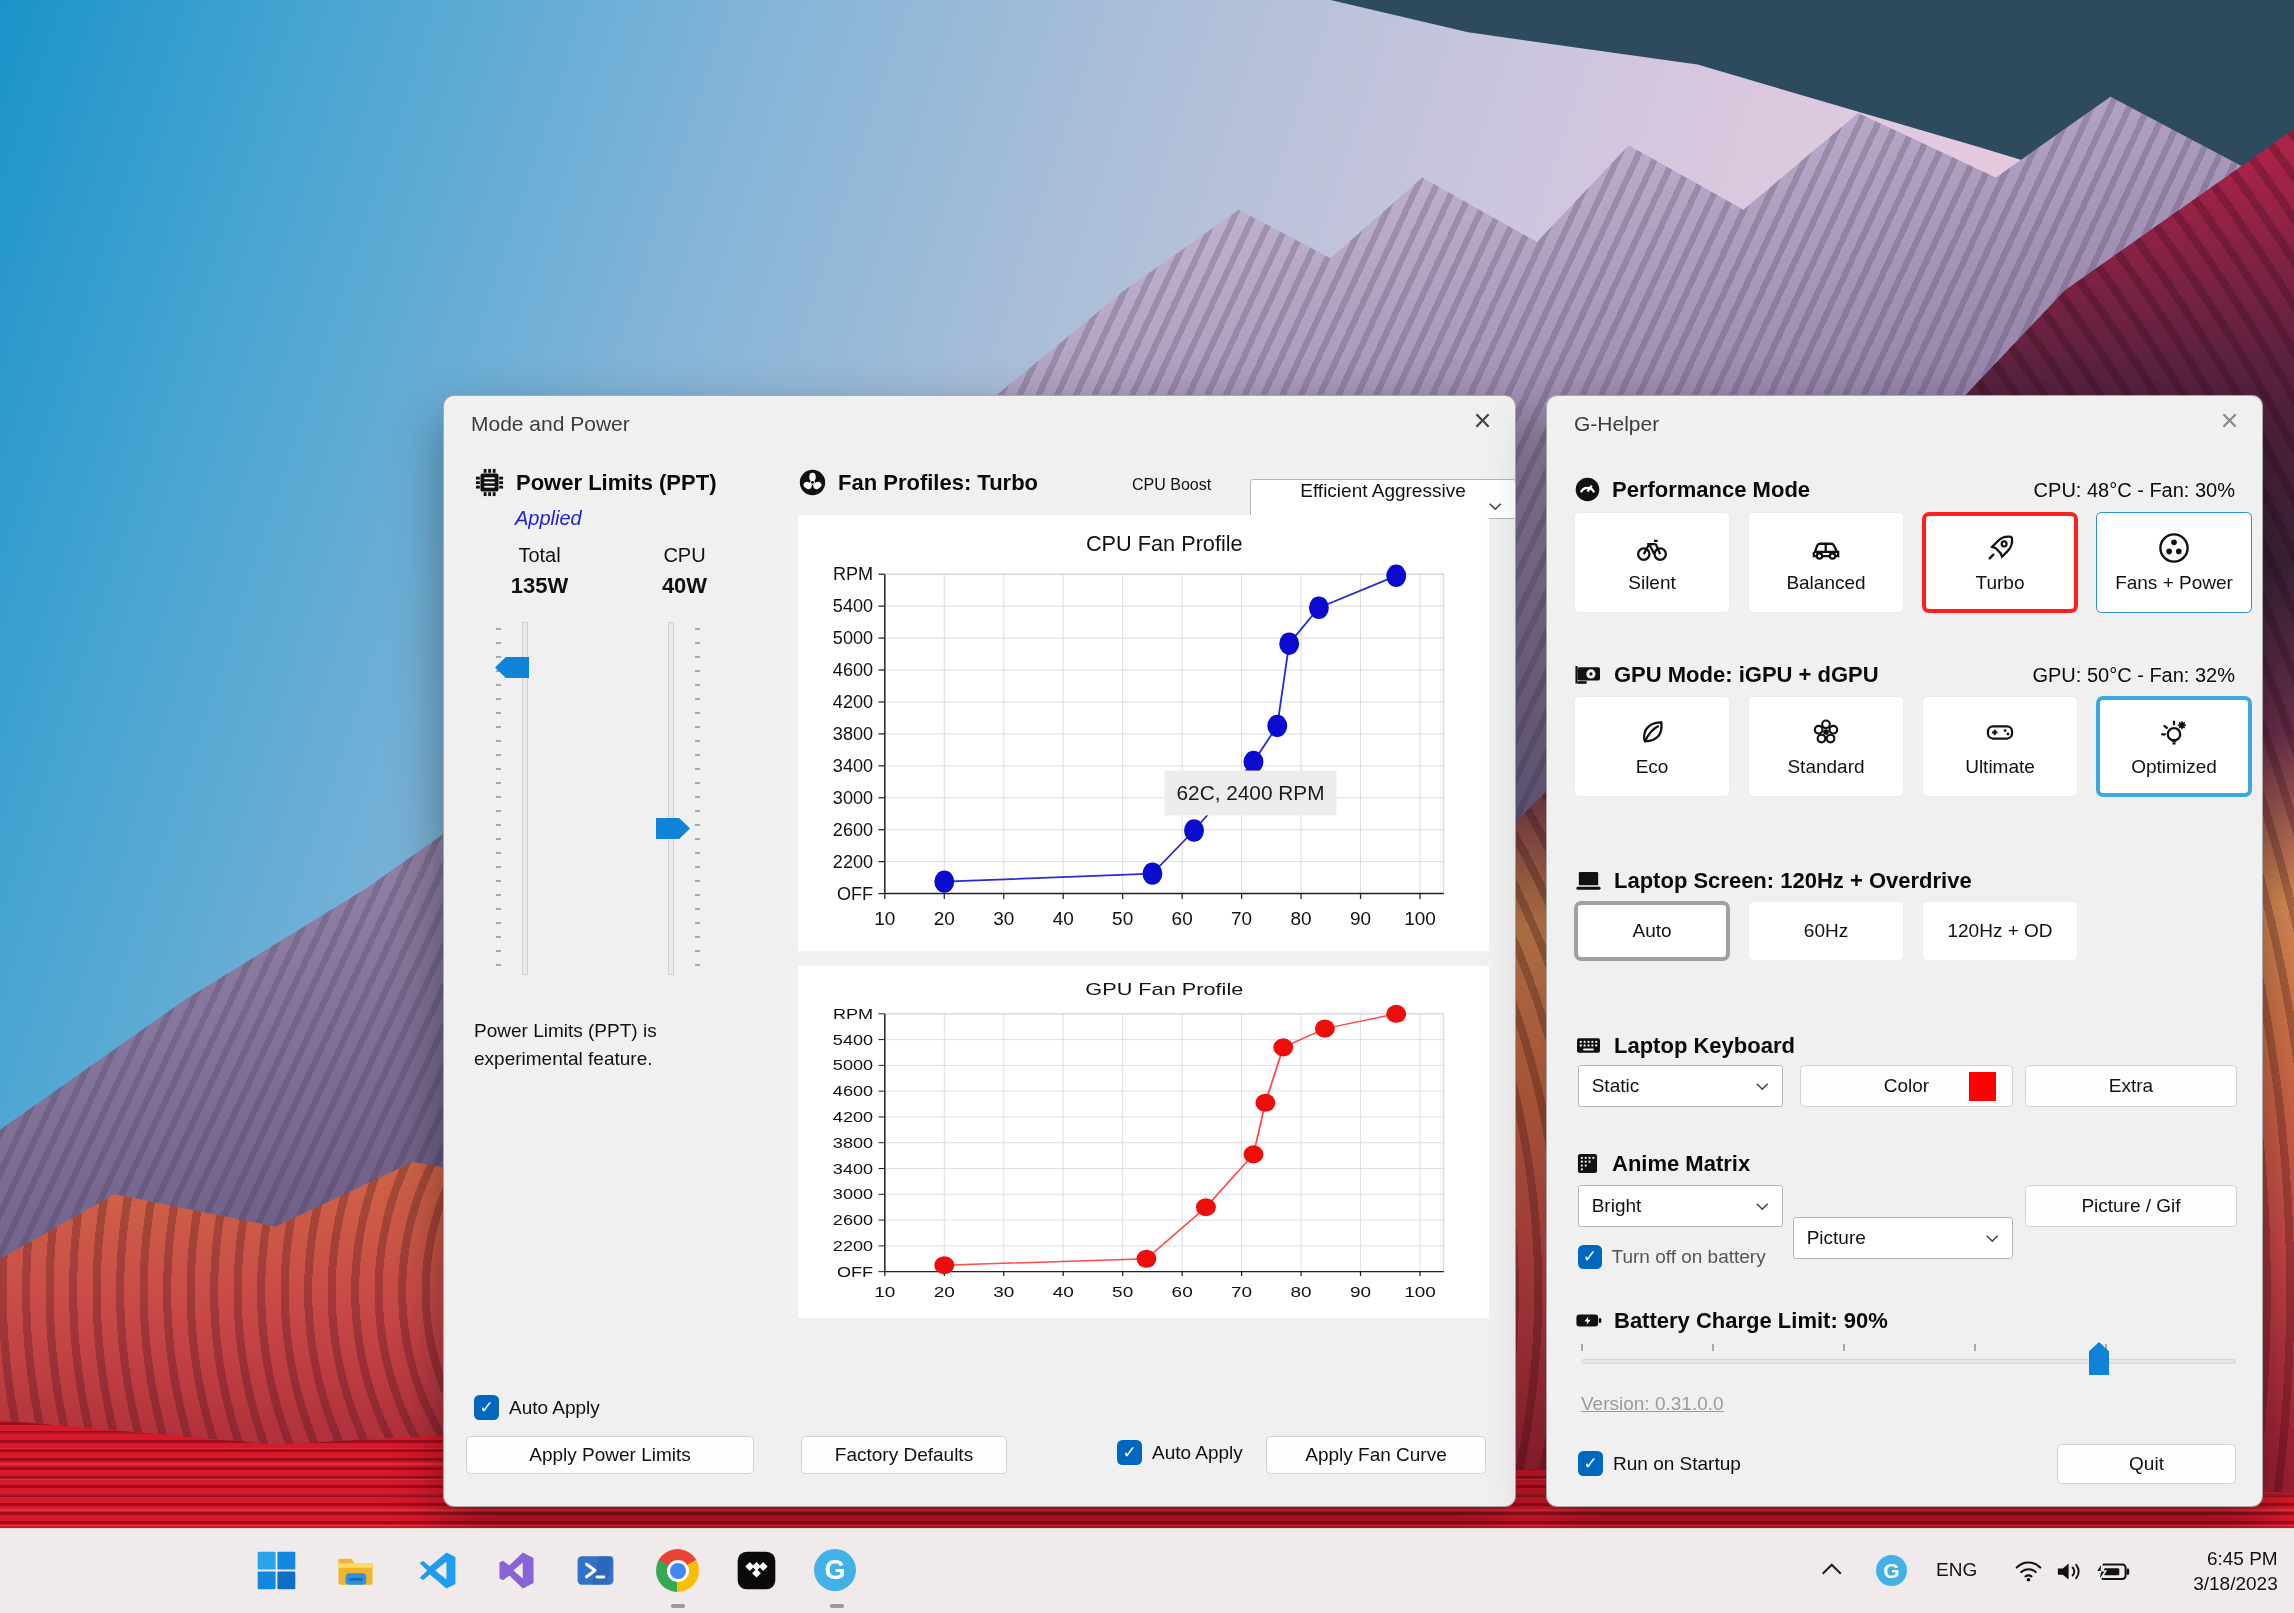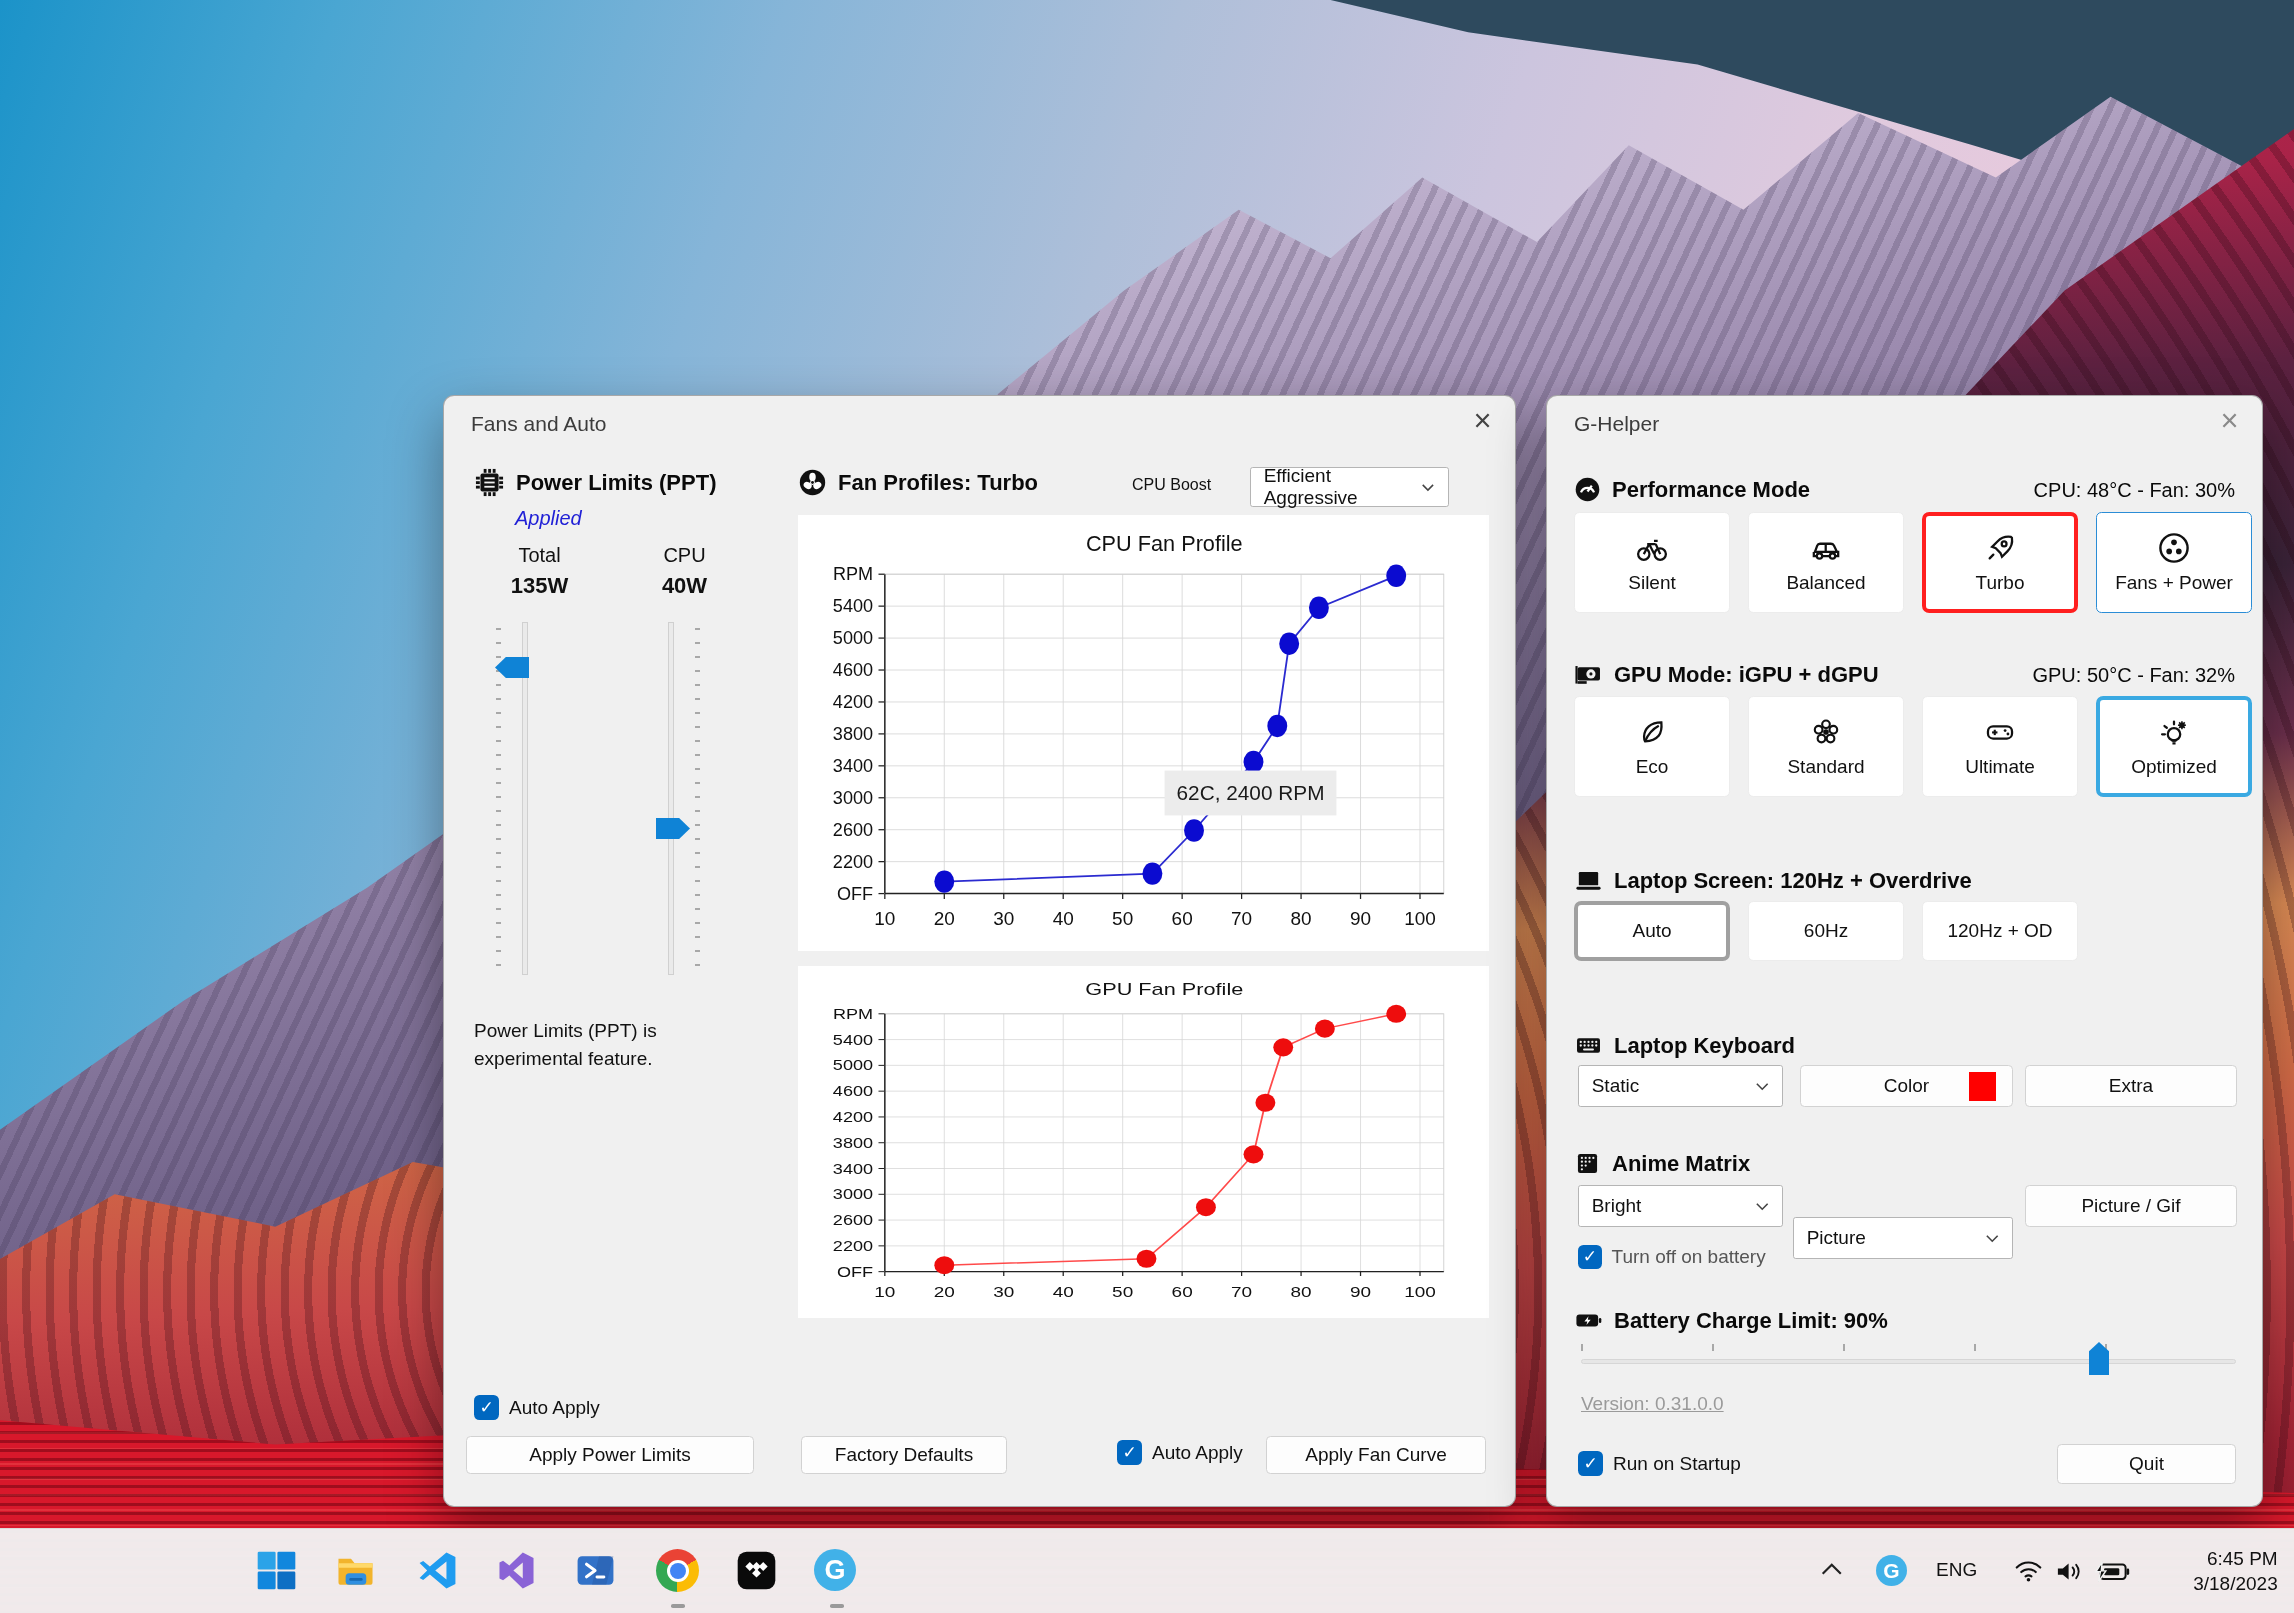--- a/index.html
+++ b/index.html
@@ -80,21 +80,21 @@
 
 <div class="desktop">
   <div class="wp sky"></div>
   <div class="wp ridge-far"></div>
   <div class="wp mountain"></div>
   <div class="wp trees"></div>
   <div class="wp water"></div>
 </div>
 
 <div class="window" style="left:443px;top:395px;width:1073px;height:1112px;">
-  <div class="titlebar-text">Fans and Auto</div>
+  <div class="titlebar-text">Mode and Power</div>
   <div class="close-x">×</div>
 
   <div class="hdr" style="left:30px;top:71px;">
     <svg width="31" height="31" viewBox="0 0 24 24">
         <g fill="#111">
           <rect x="5" y="5" width="14" height="14" rx="1.5"></rect>
           <rect x="7.5" y="1.5" width="2.2" height="3"></rect>
           <rect x="11" y="1.5" width="2.2" height="3"></rect>
           <rect x="14.5" y="1.5" width="2.2" height="3"></rect>
           <rect x="7.5" y="19.5" width="2.2" height="3"></rect>
@@ -145,21 +145,21 @@
           <ellipse cx="12" cy="7.4" rx="2.7" ry="3.5"></ellipse>
           <ellipse cx="8" cy="14.4" rx="2.7" ry="3.5" transform="rotate(120 8 14.4)"></ellipse>
           <ellipse cx="16" cy="14.4" rx="2.7" ry="3.5" transform="rotate(240 16 14.4)"></ellipse>
           <circle cx="12" cy="12" r="2"></circle>
         </g>
         <circle cx="12" cy="12" r="1.2" fill="#111"></circle>
       </svg>
     <span>Fan Profiles: Turbo</span>
   </div>
   <div style="position:absolute;left:688px;top:80px;font-size:16px;color:#111;">CPU Boost</div>
-  <div class="select" style="left:806px;top:71px;width:199px;height:40px;">
+  <div class="select" style="left:806px;top:83px;width:266px;height:40px;flex-direction:column;">
     <span>Efficient Aggressive</span>
     <svg class="chev" width="14.5" height="9" viewBox="0 0 16 10">
         <polyline points="2,2 8,8 14,2" fill="none" stroke="#444" stroke-width="1.8"></polyline>
       </svg>
   </div>
 
   <div class="chart-card" style="left:354px;top:119px;width:691px;height:436px;">
       <svg viewBox="0 0 764 486" preserveAspectRatio="none">
         <text class="ct" x="405" y="40">CPU Fan Profile</text>
         <line x1="96" y1="422" x2="714" y2="422" stroke="#d8d8d8" stroke-width="1"></line>

